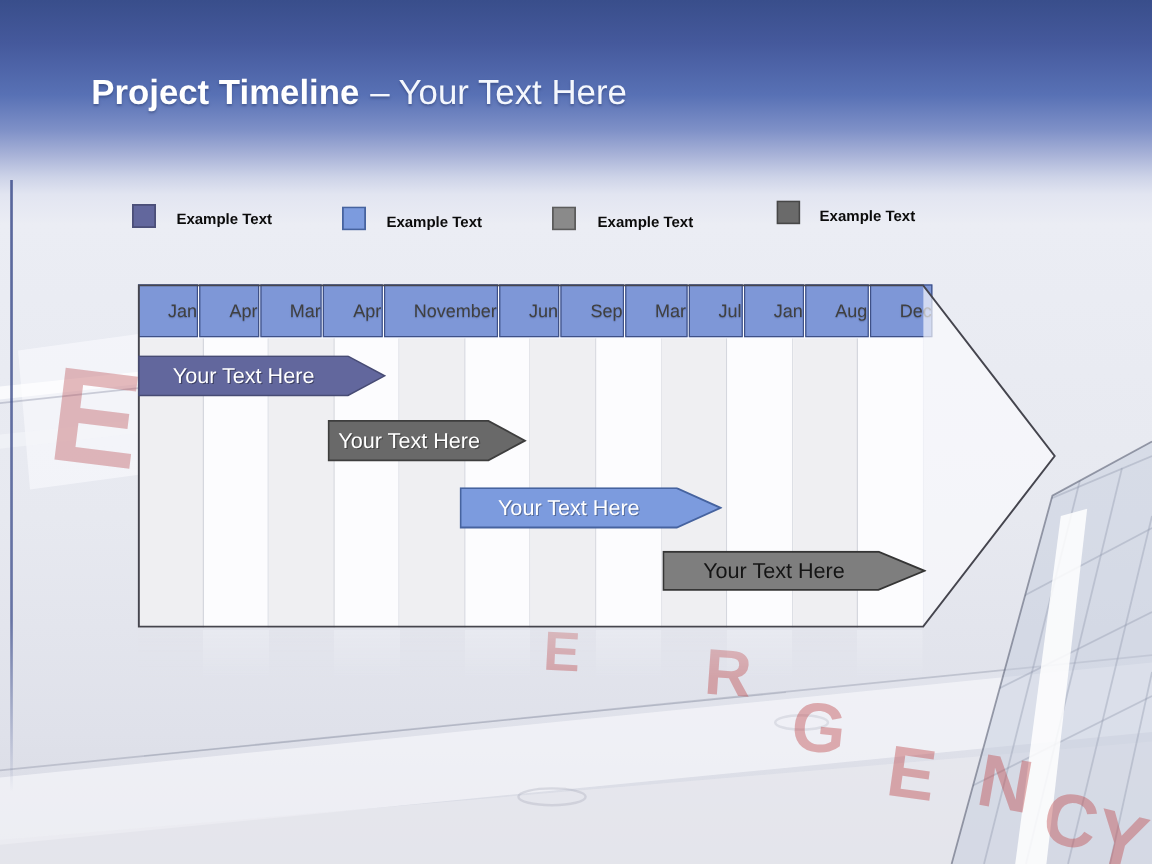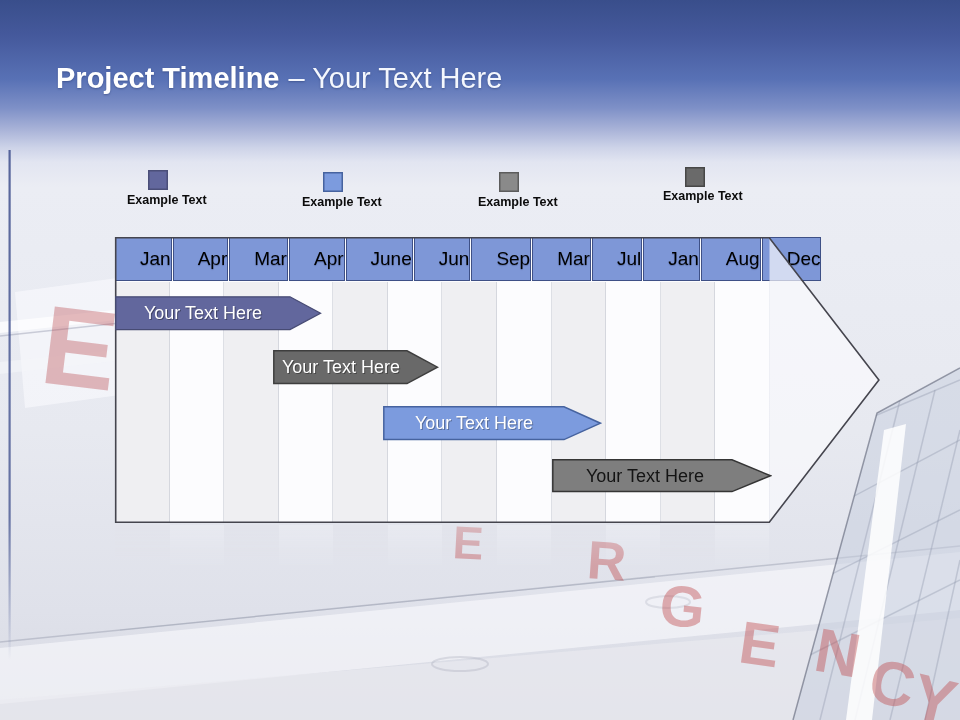--- a/index.html
+++ b/index.html
@@ -21,39 +21,39 @@
       #E2E3EA 0px, #E2E3EA 54.5px, #F4F5F9 54.5px, #F4F5F9 109px);
     -webkit-mask-image:linear-gradient(180deg, rgba(0,0,0,.8), rgba(0,0,0,0) 85%);
             mask-image:linear-gradient(180deg, rgba(0,0,0,.8), rgba(0,0,0,0) 85%);
   }
   
   .grid-base{left:115px; top:237px; width:654px; height:286px;
     background:rgba(253,253,255,.92); z-index:3;}
   .month-header{left:115px; top:237px; width:654px; height:44px;
     display:flex; gap:1px; z-index:4; box-sizing:border-box;}
   .month-cell{flex:1; box-sizing:border-box; background:#7E97D7;
-    border:1px solid #3E5086; color:#000000; font-size:19px;
+    border:1px solid #3E5086; color:#404040; font-size:15px;
     display:flex; align-items:center; justify-content:center;
     text-shadow:0 1px 1px rgba(40,55,100,.35);padding-left:24px;}
   .month-body{left:115px; top:282px; width:654px; height:241px;
     display:flex; z-index:4;}
   .month-col{flex:1; box-sizing:border-box; border-right:1px solid rgba(172,176,188,.38);}
   .month-col:nth-child(odd){background:#EFEFF2;}
   .month-col:nth-child(even){background:#FCFCFE;}
   .month-col:last-child{border-right:none;}
   #big-arrow{left:0;top:0;z-index:5; pointer-events:none;}
   .bar-svg{z-index:6;}
   .bar-text{font-family:"Liberation Sans",sans-serif; font-size:18px;}
   
-  .title{left:56px; top:62px; z-index:7; color:#FFFFFF; font-size:29px;
+  .title{left:76px; top:62px; z-index:7; color:#FFFFFF; font-size:29px;
     text-shadow:0 1px 2px rgba(20,35,80,.35); white-space:nowrap;}
   .title .bold{font-weight:700;}
   .title .light{font-weight:400; padding-left:9px; color:#F4F7FD;}
   
-  .legend-item{z-index:7; display:flex; align-items:center;flex-direction:column;}
+  .legend-item{z-index:7; display:flex; align-items:flex-end;}
   .legend-label{font-size:12.5px; font-weight:700; color:#0B0B0B; white-space:nowrap;}
 </style>
 </head>
 <body>
 
 <div class="slide">
 
   <svg id="bg-photo" class="abs" width="960" height="720" viewBox="0 0 960 720">
     <defs>
       <linearGradient id="accentFade" x1="0" y1="0" x2="0" y2="1">
@@ -143,21 +143,21 @@
 
   <div class="abs reflection"></div>
 
   <div class="abs grid-base"></div>
 
   <div class="abs month-header">
     <div class="month-cell">Jan</div>
     <div class="month-cell">Apr</div>
     <div class="month-cell">Mar</div>
     <div class="month-cell">Apr</div>
-    <div class="month-cell">June</div>
+    <div class="month-cell">November</div>
     <div class="month-cell">Jun</div>
     <div class="month-cell">Sep</div>
     <div class="month-cell">Mar</div>
     <div class="month-cell">Jul</div>
     <div class="month-cell">Jan</div>
     <div class="month-cell">Aug</div>
     <div class="month-cell">Dec</div>
   </div>
 
   <div class="abs month-body">

